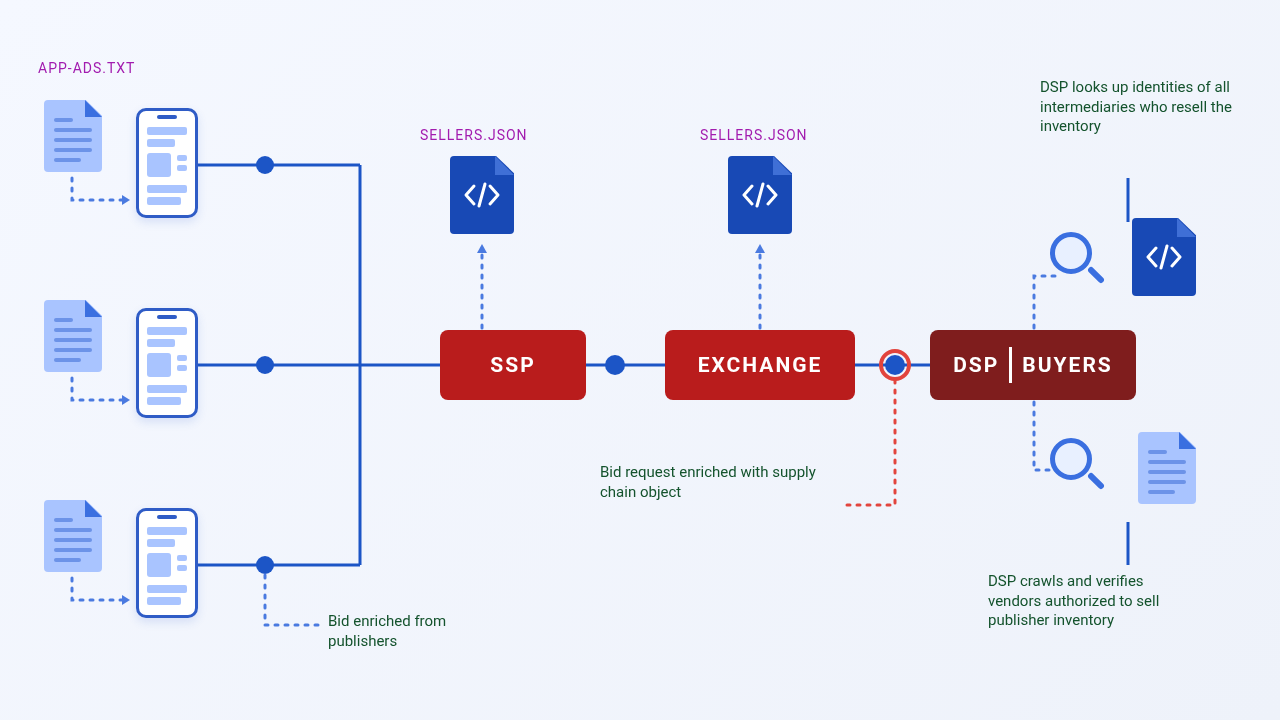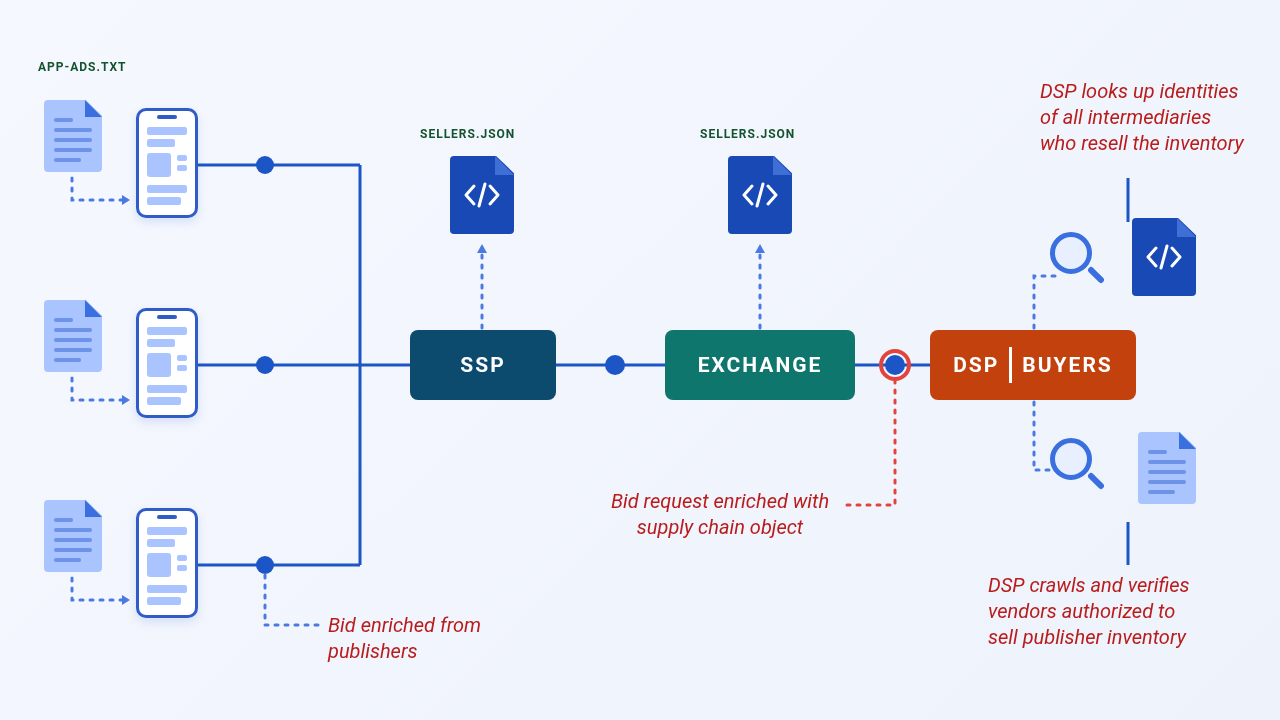--- a/index.html
+++ b/index.html
@@ -7,31 +7,30 @@
   body {
     width: 1280px;
     height: 720px;
     background: linear-gradient(135deg, #f5f8ff 0%, #eef2fa 100%);
     font-family: -apple-system, BlinkMacSystemFont, "Segoe UI", Roboto, sans-serif;
     position: relative;
     overflow: hidden;
   }
   .label {
     position: absolute;
+    color: #a21caf;
+    font-size: 14px;
+    letter-spacing: 1px;
+    font-weight: 400;
+  }
+  .desc {
+    position: absolute;
     color: #14532d;
-    font-size: 12px;
-    letter-spacing: 1px;
-    font-weight: 700;
-  }
-  .desc {
-    position: absolute;
-    color: #b91c1c;
-    font-size: 20px;
+    font-size: 15px;
     line-height: 1.3;
-    font-style: italic;
   }
   
   .doc {
     position: absolute;
     width: 58px;
     height: 72px;
     background: #a9c4ff;
     border-radius: 4px;
     clip-path: polygon(0 0, 72% 0, 100% 22%, 100% 100%, 0 100%);
   }
@@ -99,23 +98,23 @@
   }
   .codefile svg{width:40px;height:26px;}
   
   .node {
     position:absolute;
     height:70px;
     border-radius:8px;
     display:flex;align-items:center;justify-content:center;
     color:#fff;font-weight:700;letter-spacing:2px;font-size:21px;
   }
-  .node.ssp{background:#0c4a6e;}
-  .node.exchange{background:#0f766e;}
-  .node.dsp{background:#c2410c;}
+  .node.ssp{background:#b91c1c;margin-left:30px;}
+  .node.exchange{background:#b91c1c;}
+  .node.dsp{background:#7f1d1d;}
   .node .divider{display:inline-block;width:3px;height:36px;background:#fff;margin:0 10px;vertical-align:middle;}
   
   .mag {
     position:absolute;width:60px;height:60px;
   }
   .mag .circle{position:absolute;width:42px;height:42px;border:5px solid #3a6fe0;border-radius:50%;background:#e8f0ff;}
   .mag .handle{position:absolute;width:20px;height:6px;background:#3a6fe0;border-radius:3px;top:40px;left:36px;transform:rotate(45deg);}
   
   svg.connectors{position:absolute;top:0;left:0;width:1280px;height:720px;pointer-events:none;}
 </style>
@@ -249,21 +248,21 @@
   <span>EXCHANGE</span>
 </div>
 <div class="node dsp" style="left:930px;top:330px;width:206px;">
   <span>DSP</span>
   <span class="divider"></span>
   <span>BUYERS</span>
 </div>
 
 <div class="desc" style="left:328px;top:612px;width:190px;">Bid enriched from publishers</div>
 
-<div class="desc" style="left:600px;top:488px;width:240px;text-align:center;">Bid request enriched with supply chain object</div>
+<div class="desc" style="left:600px;top:463px;width:240px;text-align:left;">Bid request enriched with supply chain object</div>
 
 <div class="desc" style="left:1040px;top:78px;width:210px;">DSP looks up identities of all intermediaries who resell the inventory</div>
 
 <div class="mag" style="left:1050px;top:232px;">
     <div class="circle"></div>
     <div class="handle"></div>
   </div>
 <div class="codefile" style="left:1132px;top:218px;">
   <svg viewBox="0 0 40 26">
       <path d="M12 4 L4 13 L12 22 M28 4 L36 13 L28 22 M23 2 L17 24" stroke="#fff" stroke-width="3" fill="none" stroke-linecap="round" stroke-linejoin="round"></path>

